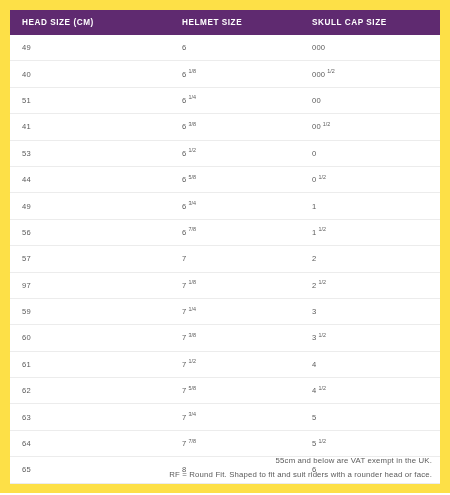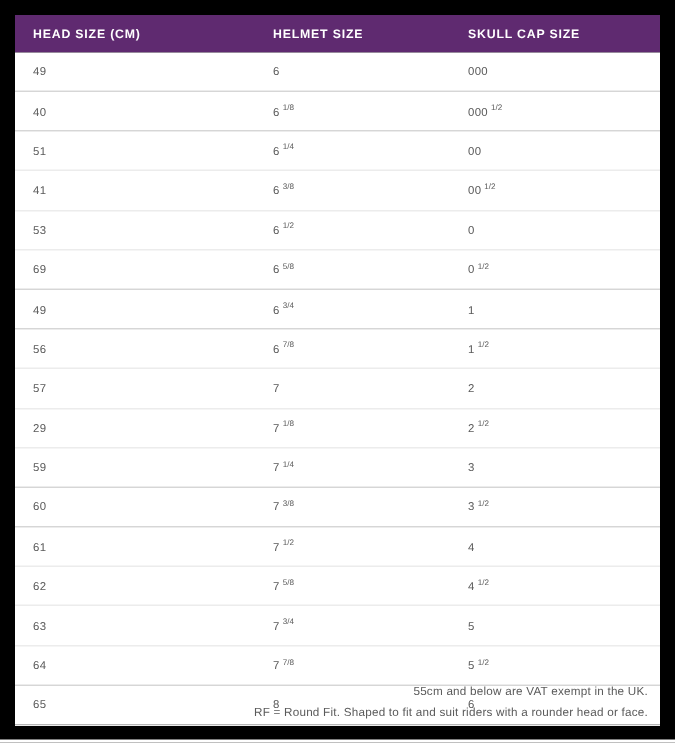--- a/index.html
+++ b/index.html
@@ -14,21 +14,21 @@
     overflow: hidden;
     font-family: "Liberation Sans", sans-serif;
     color: #4a4a4a;
     -webkit-font-smoothing: antialiased;
   }
   .page {
     position: relative;
     width: 450px;
     height: 493px;
     box-sizing: border-box;
-    background: #000000;
+    background: #fde047;
   }
 
   
   .size-table {
     position: absolute;
     left: 10px;
     top: 10px;
     width: 430px;
     border-collapse: collapse;
     table-layout: fixed;
@@ -124,41 +124,41 @@
           <td class="c1" style="border-bottom-color: rgb(236, 236, 236);"><span>41</span></td>
           <td class="c2" style="border-bottom-color: rgb(236, 236, 236);"><span>6</span><sup class="frac">3/8</sup></td>
           <td class="c3" style="border-bottom-color: rgb(236, 236, 236);"><span>00</span><sup class="frac">1/2</sup></td>
         </tr>
         <tr>
           <td class="c1" style="border-bottom-color: rgb(236, 236, 236);"><span>53</span></td>
           <td class="c2" style="border-bottom-color: rgb(236, 236, 236);"><span>6</span><sup class="frac">1/2</sup></td>
           <td class="c3" style="border-bottom-color: rgb(236, 236, 236);"><span>0</span></td>
         </tr>
         <tr>
-          <td class="c1" style="border-bottom-color: rgb(236, 236, 236);"><span>69</span></td>
+          <td class="c1" style="border-bottom-color: rgb(236, 236, 236);"><span>44</span></td>
           <td class="c2" style="border-bottom-color: rgb(236, 236, 236);"><span>6</span><sup class="frac">5/8</sup></td>
           <td class="c3" style="border-bottom-color: rgb(236, 236, 236);"><span>0</span><sup class="frac">1/2</sup></td>
         </tr>
         <tr>
           <td class="c1" style="border-bottom-color: rgb(236, 236, 236);"><span>49</span></td>
           <td class="c2" style="border-bottom-color: rgb(236, 236, 236);"><span>6</span><sup class="frac">3/4</sup></td>
           <td class="c3" style="border-bottom-color: rgb(236, 236, 236);"><span>1</span></td>
         </tr>
         <tr>
           <td class="c1" style="border-bottom-color: rgb(236, 236, 236);"><span>56</span></td>
           <td class="c2" style="border-bottom-color: rgb(236, 236, 236);"><span>6</span><sup class="frac">7/8</sup></td>
           <td class="c3" style="border-bottom-color: rgb(236, 236, 236);"><span>1</span><sup class="frac">1/2</sup></td>
         </tr>
         <tr>
           <td class="c1" style="border-bottom-color: rgb(236, 236, 236);"><span>57</span></td>
           <td class="c2" style="border-bottom-color: rgb(236, 236, 236);"><span>7</span></td>
           <td class="c3" style="border-bottom-color: rgb(236, 236, 236);"><span>2</span></td>
         </tr>
         <tr>
-          <td class="c1" style="border-bottom-color: rgb(236, 236, 236);"><span>29</span></td>
+          <td class="c1" style="border-bottom-color: rgb(236, 236, 236);"><span>97</span></td>
           <td class="c2" style="border-bottom-color: rgb(236, 236, 236);"><span>7</span><sup class="frac">1/8</sup></td>
           <td class="c3" style="border-bottom-color: rgb(236, 236, 236);"><span>2</span><sup class="frac">1/2</sup></td>
         </tr>
         <tr>
           <td class="c1" style="border-bottom-color: rgb(236, 236, 236);"><span>59</span></td>
           <td class="c2" style="border-bottom-color: rgb(236, 236, 236);"><span>7</span><sup class="frac">1/4</sup></td>
           <td class="c3" style="border-bottom-color: rgb(236, 236, 236);"><span>3</span></td>
         </tr>
         <tr>
           <td class="c1" style="border-bottom-color: rgb(236, 236, 236);"><span>60</span></td>

